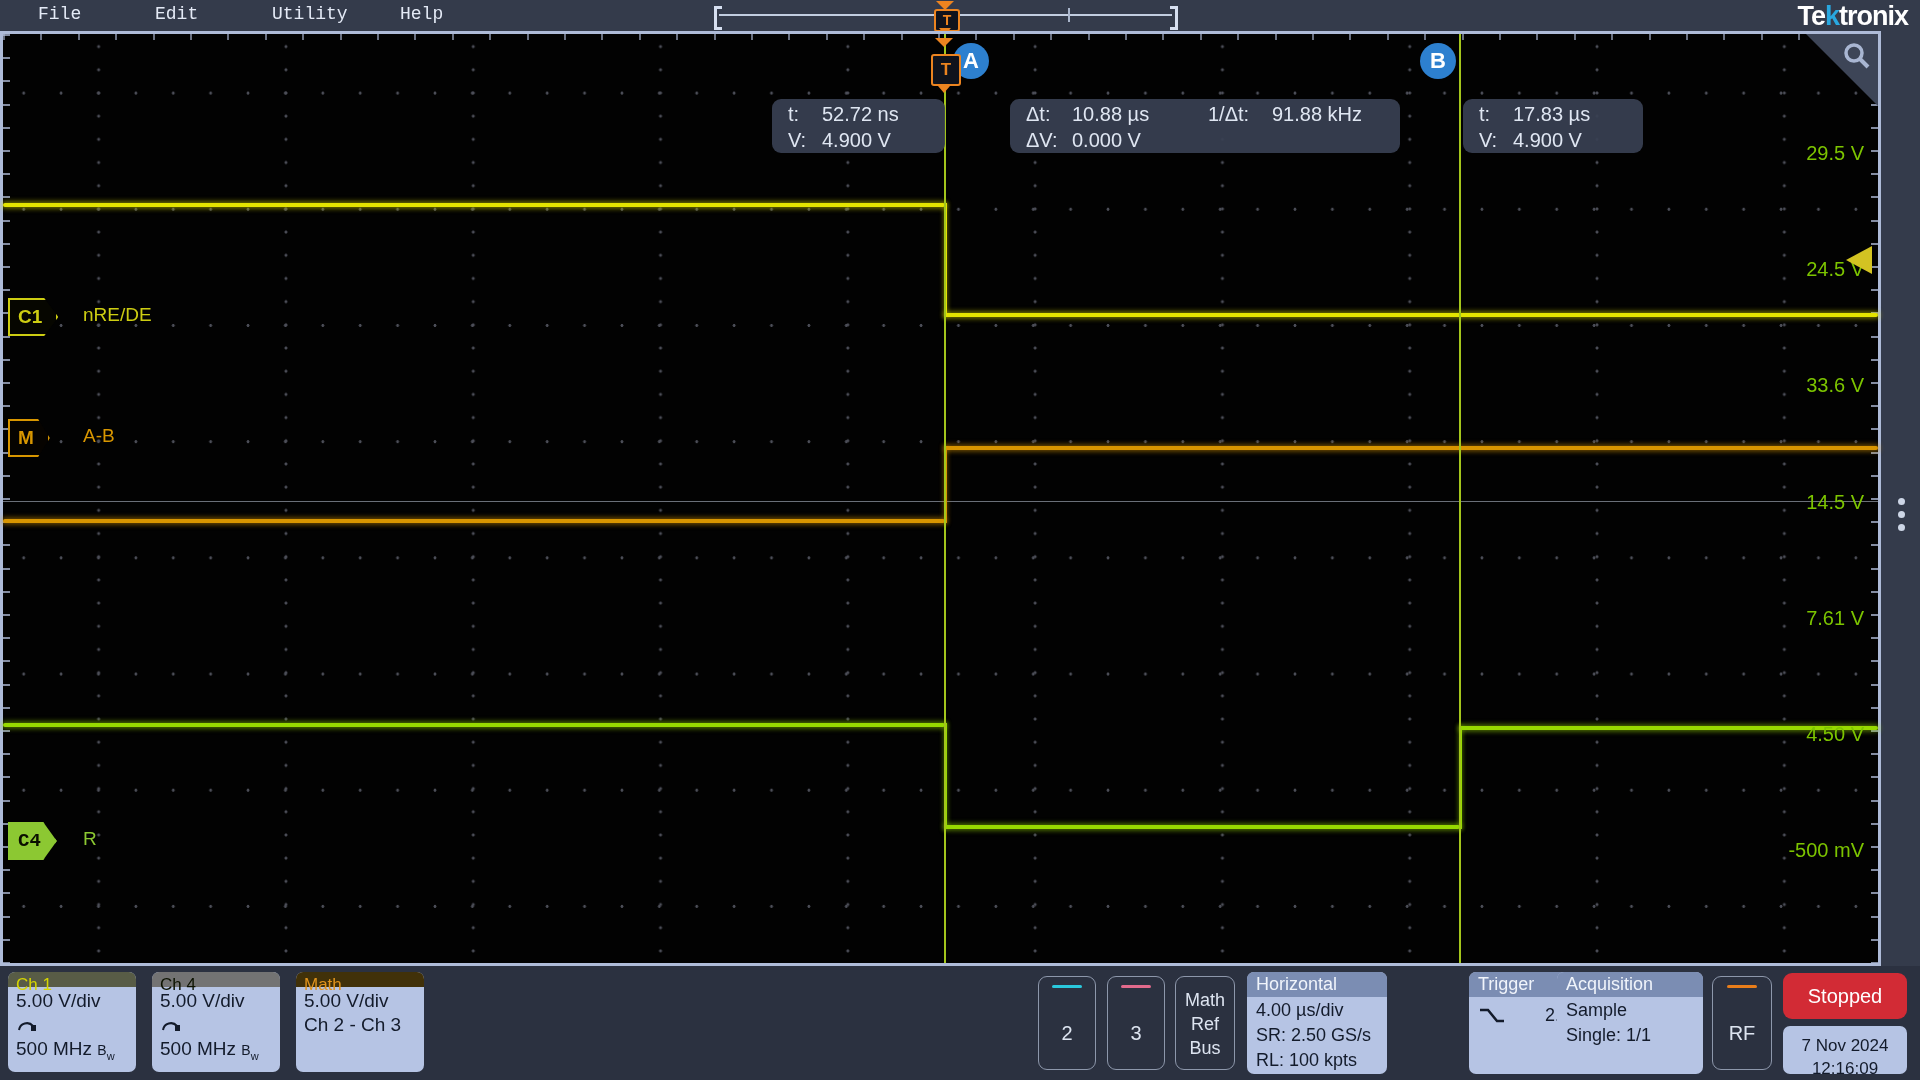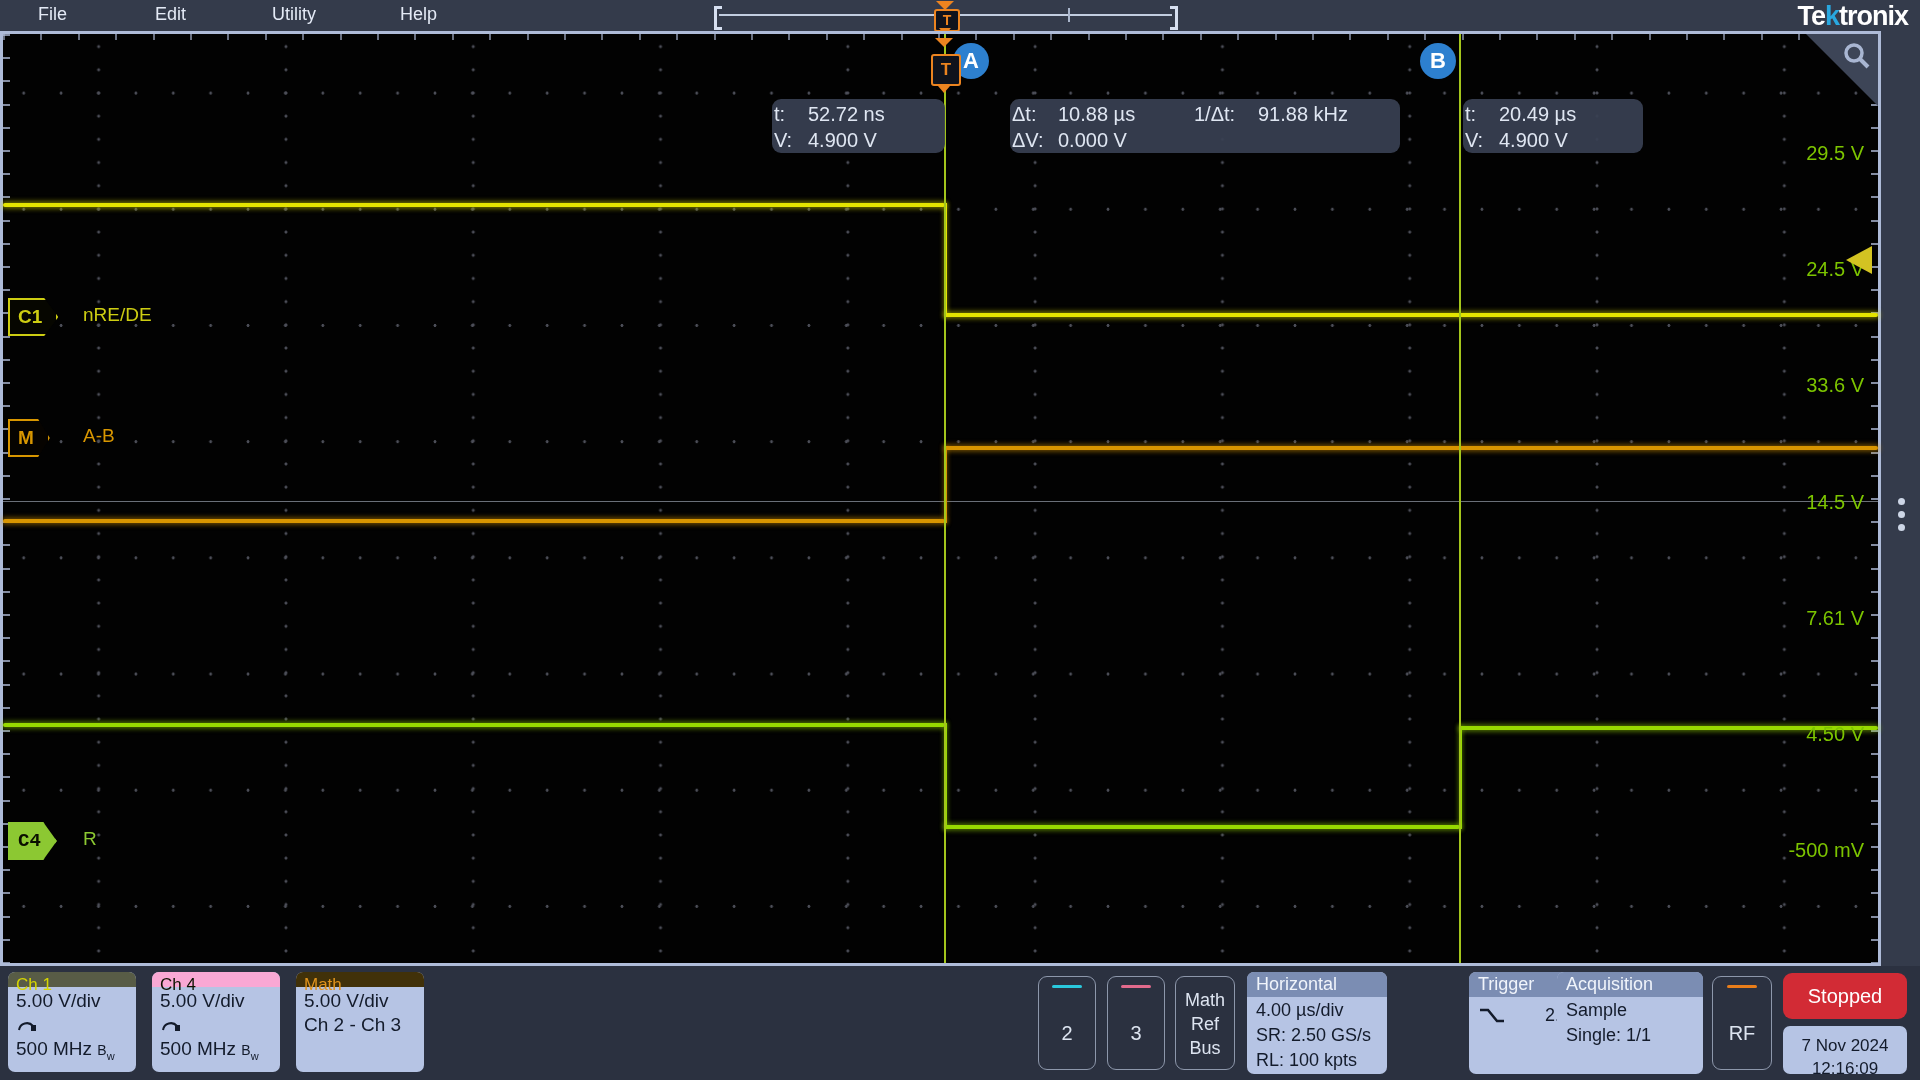--- a/index.html
+++ b/index.html
@@ -1,20 +1,20 @@
 <!DOCTYPE html>
 <html><head>
 <meta charset="utf-8">
 <style>
   html,body{margin:0;padding:0;background:#343b4b;width:1920px;height:1080px;overflow:hidden;
     font-family:"Liberation Sans","DejaVu Sans",sans-serif;-webkit-font-smoothing:antialiased;}
   .abs{position:absolute;}
   
   #menubar{position:absolute;left:0;top:0;width:1920px;height:31px;background:#343b4b;color:#e4eaf6;font-size:18px;}
-  .menu-item{position:absolute;top:4px;cursor:default;}
+  .menu-item{position:absolute;top:4px;cursor:default;font-family:Liberation Mono, monospace;}
   
   #hslider-line{position:absolute;left:719px;top:14px;width:453px;height:2px;background:#c2cde0;}
   .bracket{position:absolute;top:6px;width:5px;height:18px;border:3px solid #d6dff0;}
   #bracket-l{left:714px;border-right:none;border-width:3px 0 3px 3px;}
   #bracket-r{left:1170px;border-left:none;border-width:3px 3px 3px 0;}
   #hslider-tick{position:absolute;left:1068px;top:8px;width:2px;height:14px;background:#aab6cc;}
   .tpin-tri{width:0;height:0;border-left:9px solid transparent;border-right:9px solid transparent;border-top:9px solid #ec8420;}
   #menubar .tpin-box{left:934px;top:9px;}
   .tpin-box{position:absolute;width:22px;height:19px;background:#10131c;border:2px solid #ec8420;border-radius:3px;
     color:#ec8420;font-weight:bold;font-size:14px;text-align:center;line-height:19px;}
@@ -36,21 +36,21 @@
   #ticks-top{position:absolute;left:0;top:0;width:1875px;height:6px;
     background:repeating-linear-gradient(to right,rgba(175,187,216,.6) 0 2px,transparent 2px 37.4px);}
   #centerline{position:absolute;left:0;top:467px;width:1875px;height:1px;background:#6a6f78;}
   .cursor-line{position:absolute;top:0;width:2px;height:929px;background:#a3c51c;}
   .cursor-badge{position:absolute;width:36px;height:36px;border-radius:50%;background:#2d80cf;color:#fff;
     font-size:22px;font-weight:bold;text-align:center;line-height:36px;top:9px;}
   .trace{position:absolute;height:4px;border-radius:2px;}
   .trace-v{position:absolute;width:3px;}
   
   .readout{position:absolute;top:65px;height:54px;background:rgba(56,64,82,.93);border-radius:9px;
-    color:#dfe6f2;font-size:20px;line-height:26px;padding:2px 2px;box-sizing:border-box;white-space:nowrap;}
+    color:#dfe6f2;font-size:20px;line-height:26px;padding:2px 16px;box-sizing:border-box;white-space:nowrap;}
   .readout .lbl{display:inline-block;width:34px;}
   .readout .lblw{display:inline-block;width:46px;}
   .readout .lbl2{display:inline-block;width:64px;margin-left:26px;}
   
   .vlabel{position:absolute;right:14px;width:120px;text-align:right;color:#7cc400;font-size:20px;transform:translateY(-12px);}
   
   #lvl-arrow{position:absolute;right:6px;top:212px;width:0;height:0;
     border-top:14px solid transparent;border-bottom:14px solid transparent;border-right:26px solid #d3c322;}
   
   #zoom-corner{position:absolute;right:0;top:0;width:0;height:0;border-left:72px solid transparent;border-top:72px solid #3d4557;}
@@ -139,21 +139,21 @@
 
   <div class="readout" style="left:769px;width:173px">
     <div><span class="lbl">t:</span><span>52.72 ns</span></div>
     <div><span class="lbl">V:</span><span>4.900 V</span></div>
   </div>
   <div class="readout" style="left:1007px;width:390px">
     <div><span class="lblw">Δt:</span><span style="display:inline-block;width:110px">10.88 µs</span><span class="lbl2">1/Δt:</span><span>91.88 kHz</span></div>
     <div><span class="lblw">ΔV:</span><span>0.000 V</span></div>
   </div>
   <div class="readout" style="left:1460px;width:180px">
-    <div><span class="lbl">t:</span><span>20.49 µs</span></div>
+    <div><span class="lbl">t:</span><span>17.83 µs</span></div>
     <div><span class="lbl">V:</span><span>4.900 V</span></div>
   </div>
 
   <div class="vlabel" style="top:120px">29.5 V</div>
   <div class="vlabel" style="top:236px">24.5 V</div>
   <div class="vlabel" style="top:352px">33.6 V</div>
   <div class="vlabel" style="top:469px">14.5 V</div>
   <div class="vlabel" style="top:585px">7.61 V</div>
   <div class="vlabel" style="top:701px">4.50 V</div>
   <div class="vlabel" style="top:817px">-500 mV</div>
@@ -188,21 +188,21 @@
       <div>5.00 V/div</div>
       <svg width="22" height="13">
         <path d="M3 12 A8 8 0 0 1 17 8" stroke="#131b2b" stroke-width="2" fill="none"></path>
         <rect x="15" y="7" width="5" height="6" fill="#131b2b"></rect>
       </svg>
       <div><span>500 MHz</span> <span class="bwb">B</span><span class="bww">w</span></div>
     </div>
   </div>
 
   <div class="chbadge" style="left:152px">
-    <div class="hdr" style="background:#f9a8d4;color:#0c1200">Ch 4</div>
+    <div class="hdr" style="background:#737373;color:#0c1200">Ch 4</div>
     <div class="bdy">
       <div>5.00 V/div</div>
       <svg width="22" height="13">
         <path d="M3 12 A8 8 0 0 1 17 8" stroke="#131b2b" stroke-width="2" fill="none"></path>
         <rect x="15" y="7" width="5" height="6" fill="#131b2b"></rect>
       </svg>
       <div><span>500 MHz</span> <span class="bwb">B</span><span class="bww">w</span></div>
     </div>
   </div>
 

